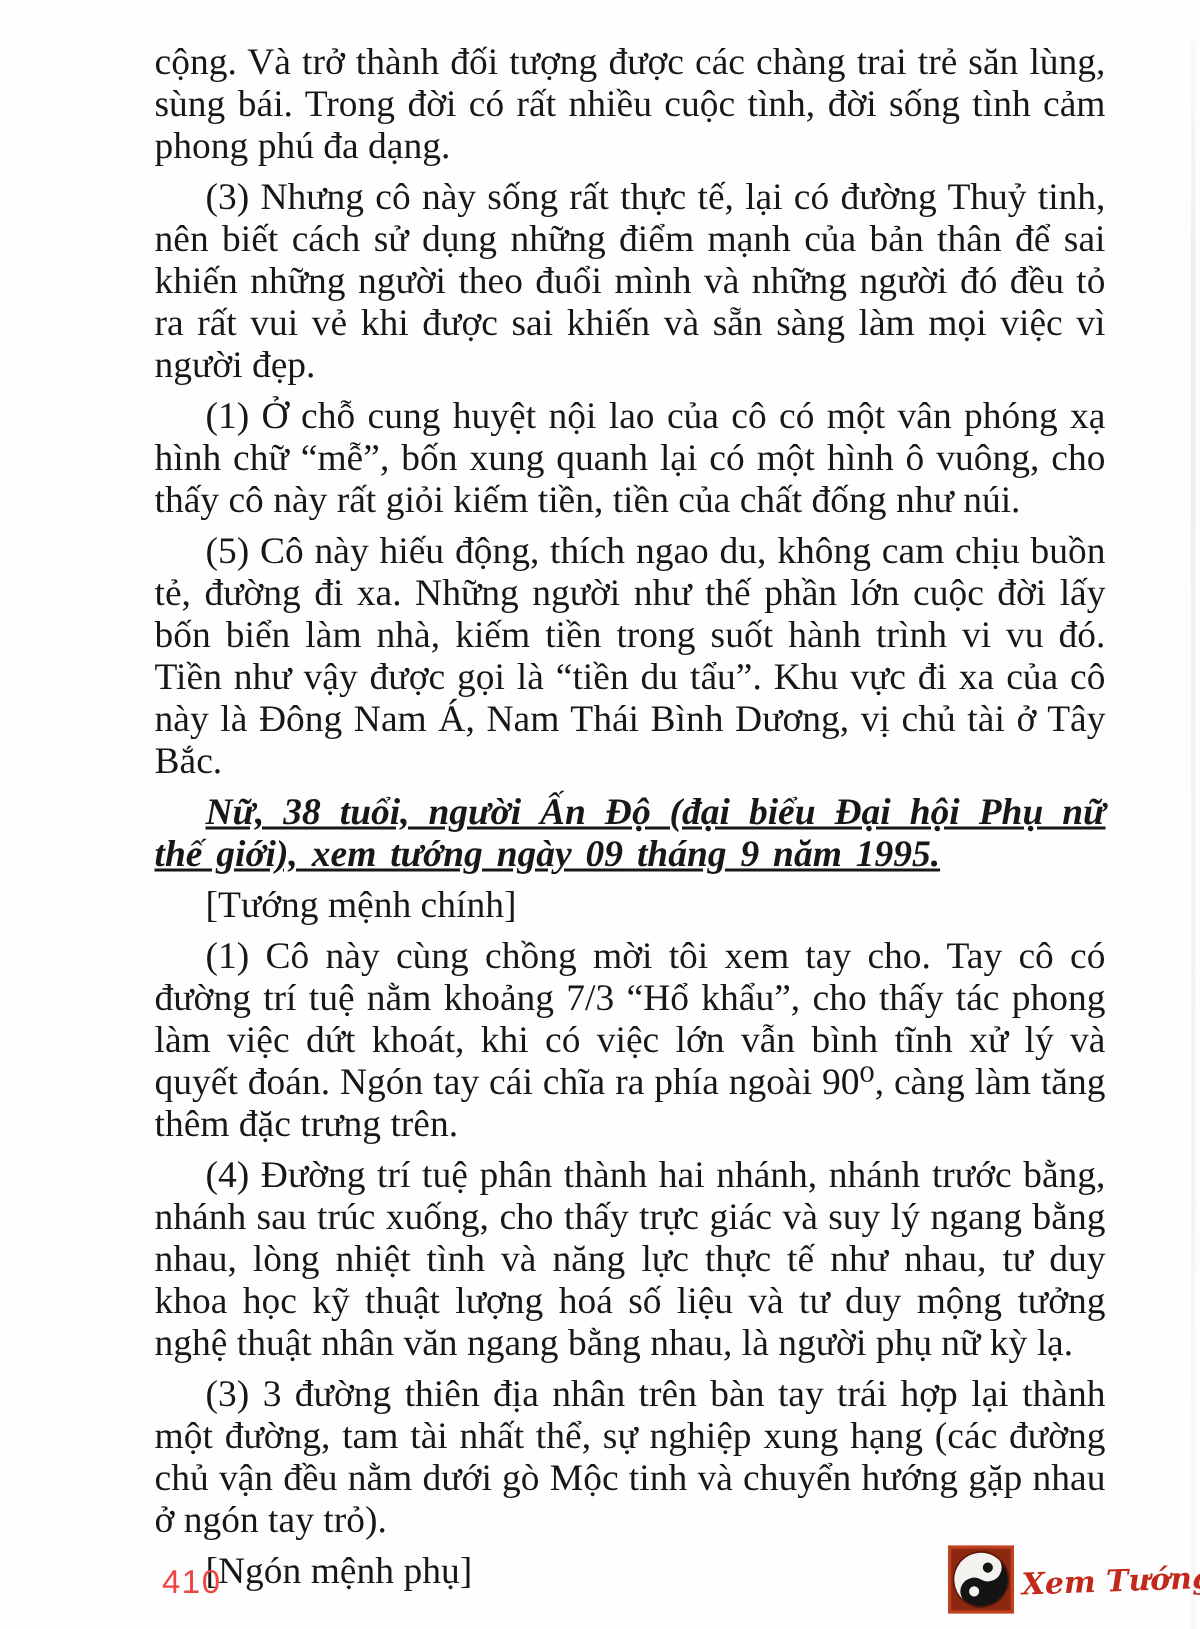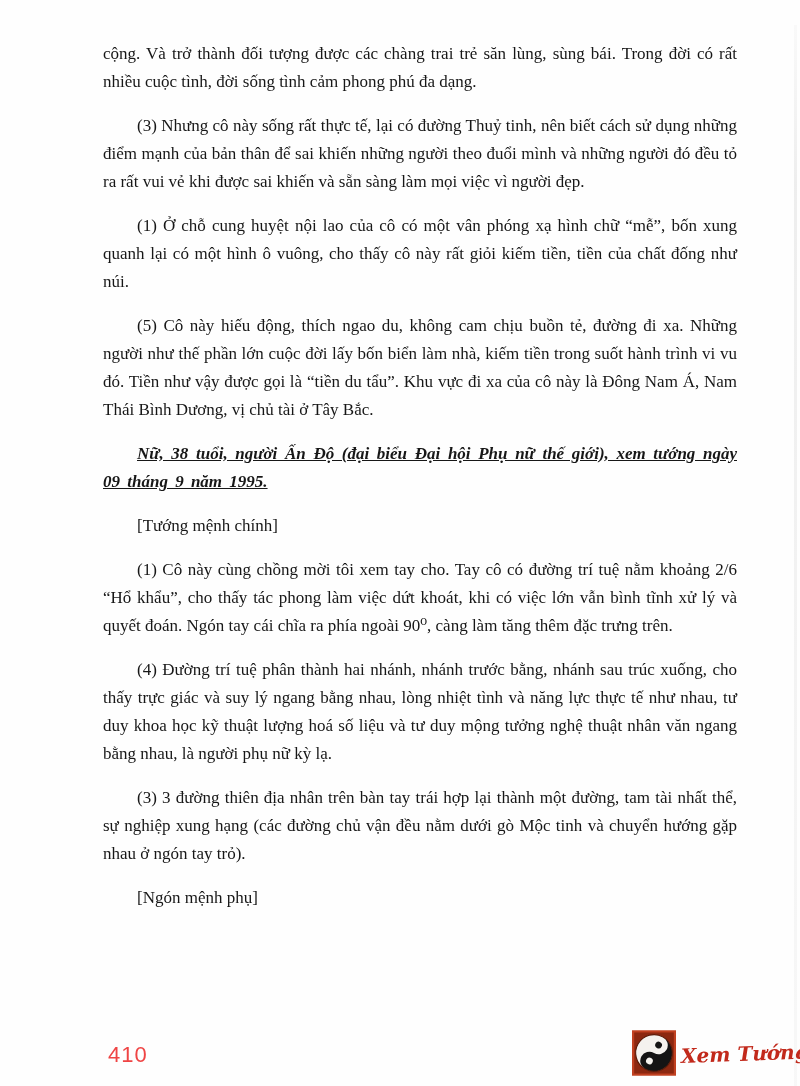--- a/index.html
+++ b/index.html
@@ -6,29 +6,29 @@
   .page{
     position:relative;
     width:800px;height:1086px;
     background:#fefefdl;
     background:#fefefe;
     overflow:hidden;
     font-family:"Liberation Serif","DejaVu Serif",serif;
   }
   .text-column{
     position:absolute;
-    left:103px;top:40px;width:634px;
-    font-size:17px;line-height:28px;
+    left:103px;top:28px;width:634px;
+    font-size:25px;line-height:28px;
     color:#171717;
     text-align:justify;
     text-justify:inter-word;
   }
   .text-column p{margin:0;padding:0;text-indent:34px;}
   .text-column p.plain{text-indent:0;}
-  .text-column p + p{margin-top:16px;}
+  .text-column p + p{margin-top:6px;}
   .text-column p.heading{
     font-weight:bold;font-style:italic;
     word-spacing:3px;
     text-decoration:underline;
   }
   .text-column p.label{}
   .footer{
     position:absolute;left:0;top:1028px;width:800px;height:58px;
   }
   .page-number{
@@ -60,21 +60,21 @@
 
 <div class="page">
 
   <div class="text-column" id="text-column">
       <p class="plain">cộng. Và trở thành đối tượng được các chàng trai trẻ săn lùng, sùng bái. Trong đời có rất nhiều cuộc tình, đời sống tình cảm phong phú đa dạng.</p>
       <p class="body">(3) Nhưng cô này sống rất thực tế, lại có đường Thuỷ tinh, nên biết cách sử dụng những điểm mạnh của bản thân để sai khiến những người theo đuổi mình và những người đó đều tỏ ra rất vui vẻ khi được sai khiến và sẵn sàng làm mọi việc vì người đẹp.</p>
       <p class="body">(1) Ở chỗ cung huyệt nội lao của cô có một vân phóng xạ hình chữ “mễ”, bốn xung quanh lại có một hình ô vuông, cho thấy cô này rất giỏi kiếm tiền, tiền của chất đống như núi.</p>
       <p class="body">(5) Cô này hiếu động, thích ngao du, không cam chịu buồn tẻ, đường đi xa. Những người như thế phần lớn cuộc đời lấy bốn biển làm nhà, kiếm tiền trong suốt hành trình vi vu đó. Tiền như vậy được gọi là “tiền du tẩu”. Khu vực đi xa của cô này là Đông Nam Á, Nam Thái Bình Dương, vị chủ tài ở Tây Bắc.</p>
       <p class="heading">Nữ, 38 tuổi, người Ấn Độ (đại biểu Đại hội Phụ nữ thế giới), xem tướng ngày 09 tháng 9 năm 1995.</p>
       <p class="label">[Tướng mệnh chính]</p>
-      <p class="body">(1) Cô này cùng chồng mời tôi xem tay cho. Tay cô có đường trí tuệ nằm khoảng 2/6 “Hổ khẩu”, cho thấy tác phong làm việc dứt khoát, khi có việc lớn vẫn bình tĩnh xử lý và quyết đoán. Ngón tay cái chĩa ra phía ngoài 90⁰, càng làm tăng thêm đặc trưng trên.</p>
+      <p class="body">(1) Cô này cùng chồng mời tôi xem tay cho. Tay cô có đường trí tuệ nằm khoảng 7/3 “Hổ khẩu”, cho thấy tác phong làm việc dứt khoát, khi có việc lớn vẫn bình tĩnh xử lý và quyết đoán. Ngón tay cái chĩa ra phía ngoài 90⁰, càng làm tăng thêm đặc trưng trên.</p>
       <p class="body">(4) Đường trí tuệ phân thành hai nhánh, nhánh trước bằng, nhánh sau trúc xuống, cho thấy trực giác và suy lý ngang bằng nhau, lòng nhiệt tình và năng lực thực tế như nhau, tư duy khoa học kỹ thuật lượng hoá số liệu và tư duy mộng tưởng nghệ thuật nhân văn ngang bằng nhau, là người phụ nữ kỳ lạ.</p>
       <p class="body">(3) 3 đường thiên địa nhân trên bàn tay trái hợp lại thành một đường, tam tài nhất thể, sự nghiệp xung hạng (các đường chủ vận đều nằm dưới gò Mộc tinh và chuyển hướng gặp nhau ở ngón tay trỏ).</p>
       <p class="label">[Ngón mệnh phụ]</p>
     </div>
 
   <div class="footer">
     <span class="page-number">410</span>
 
     <span class="watermark">
       <span class="logo-box">

